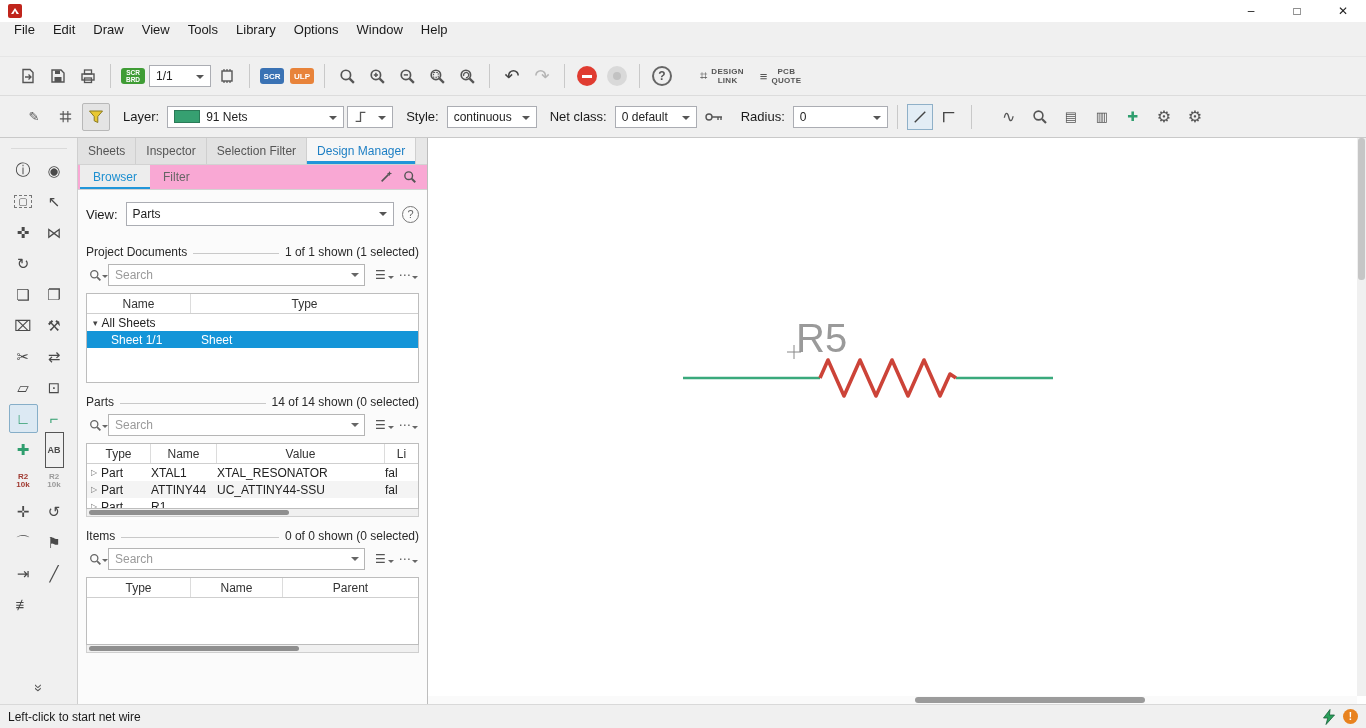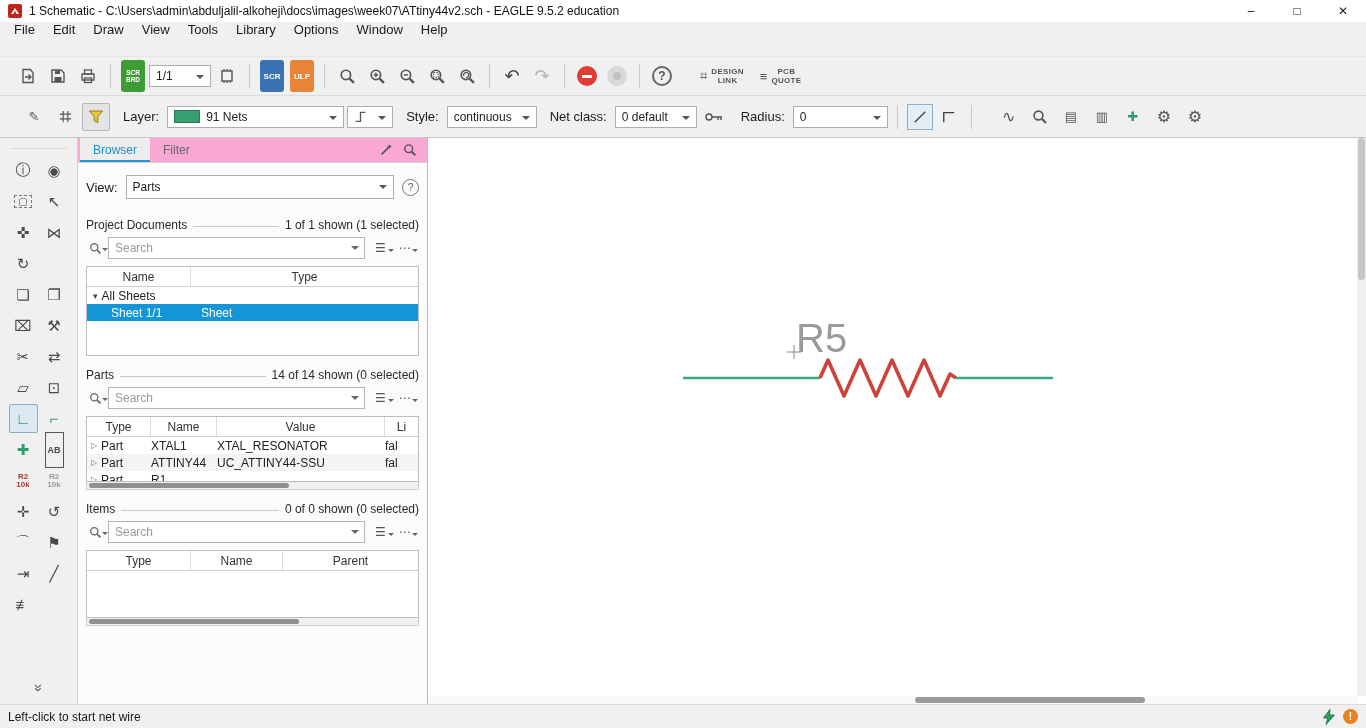--- a/index.html
+++ b/index.html
@@ -19,21 +19,21 @@
   .menu-item { padding:0 9px; font-size:13px; color:#1a1a1a; }
 
   
   .toolbar { display:flex; align-items:center; background:#f0f0f0;text-align:center; }
   #toolbar1 { height:40px; border-top:1px solid #e6e6e6; border-bottom:1px solid #dcdcdc; padding-left:14px; gap:2px; }
   #toolbar2 { height:42px; border-bottom:1px solid #c9c9c9; padding-left:20px; gap:3px; }
   .tbtn { min-width:28px; height:28px; display:flex; align-items:center; justify-content:center; color:#555; font-size:16px; border:1px solid transparent; border-radius:2px; }
   .tbtn.small-glyph { font-size:13px; }
   .tbtn.pressed { background:#e4e4e4; border-color:#b8b8b8; }
   .sep { width:1px; height:24px; background:#c9c9c9; margin:0 6px; flex:0 0 auto; }
-  .badge { width:24px; height:32px; border-radius:3px; display:flex; align-items:center; justify-content:center; color:#fff; font-size:8px; font-weight:bold; }
+  .badge { width:24px; height:16px; border-radius:3px; display:flex; align-items:center; justify-content:center; color:#fff; font-size:8px; font-weight:bold; }
   .badge.green { background:#3f9c35; flex-direction:column; line-height:7px; font-size:6.5px; }
   .badge.blue  { background:#3a72b4; }
   .badge.orange{ background:#e8833a; }
   .combo { height:22px; background:#fff; border:1px solid #abadb3; display:flex; align-items:center; padding:0 18px 0 6px; position:relative; font-size:12px; color:#222; }
   .combo::after { content:""; position:absolute; right:6px; top:9px; border:4px solid transparent; border-top-color:#555; }
   .swatch { width:26px; height:13px; background:#36a071; border:1px solid #2a7a57; margin-right:6px; }
   .arrow-glyph { font-size:18px; color:#444; }
   .arrow-glyph.disabled { color:#b5b5b5; }
   .circle-btn { width:20px; height:20px; border-radius:50%; display:flex; align-items:center; justify-content:center; }
   .stop { background:#e03c31; }
@@ -167,21 +167,20 @@
       <path d="M12 1 L12.8 3.2 L15 4 L12.8 4.8 L12 7 L11.2 4.8 L9 4 L11.2 3.2 Z" fill="currentColor"></path>
     </symbol>
     <symbol id="i-bolt" viewBox="0 0 16 16">
       <polygon points="9,0.5 2.5,9 6.8,9 5,15.5 13.5,6 8.5,6" fill="#2aa05a" stroke="#17603a" stroke-width="0.8"></polygon>
     </symbol>
   </defs>
 </svg>
 
 <div class="titlebar">
   <div class="app-icon"></div>
-  <div class="title-text">1 Schematic - C:\Users\admin\abduljalil-alkoheji\docs\images\week07\ATtiny44v2.sch - EAGLE 9.5.2 education</div>
   <div class="win-controls">
     <div class="win-btn">–</div>
     <div class="win-btn">□</div>
     <div class="win-btn">✕</div>
   </div>
 </div>
 
 <div class="menubar">
   <span class="menu-item">File</span>
   <span class="menu-item">Edit</span>
@@ -457,20 +456,26 @@
         </div>
       <div class="pbtn">
           <span>≢</span>
         </div>
       <div class="pbtn"></div>
     </div>
     <div class="expand-btn"><span>»</span></div>
   </div>
 
   <div class="panel">
+    <div class="ptabs">
+      <div class="ptab">Sheets</div>
+      <div class="ptab">Inspector</div>
+      <div class="ptab">Selection Filter</div>
+      <div class="ptab active">Design Manager</div>
+    </div>
     <div class="subtabs">
       <div class="subtab active">Browser</div>
       <div class="subtab">Filter</div>
       <div class="subtab-icons">
         <div class="mini-btn">
             <svg class="ic" width="14" height="14" viewBox="0 0 16 16">
               <use href="#i-wand"></use>
             </svg>
           </div>
         <div class="mini-btn">

